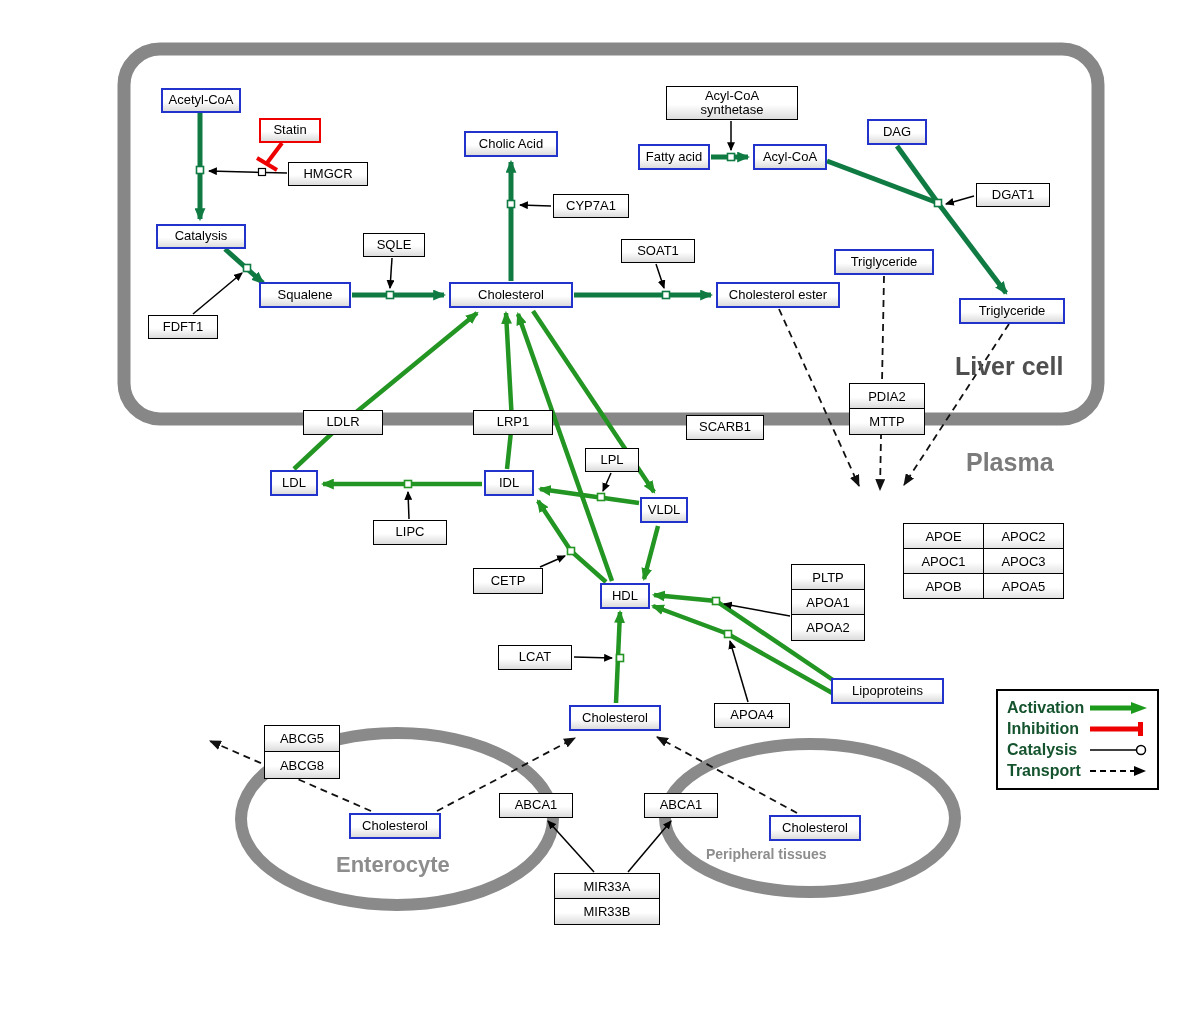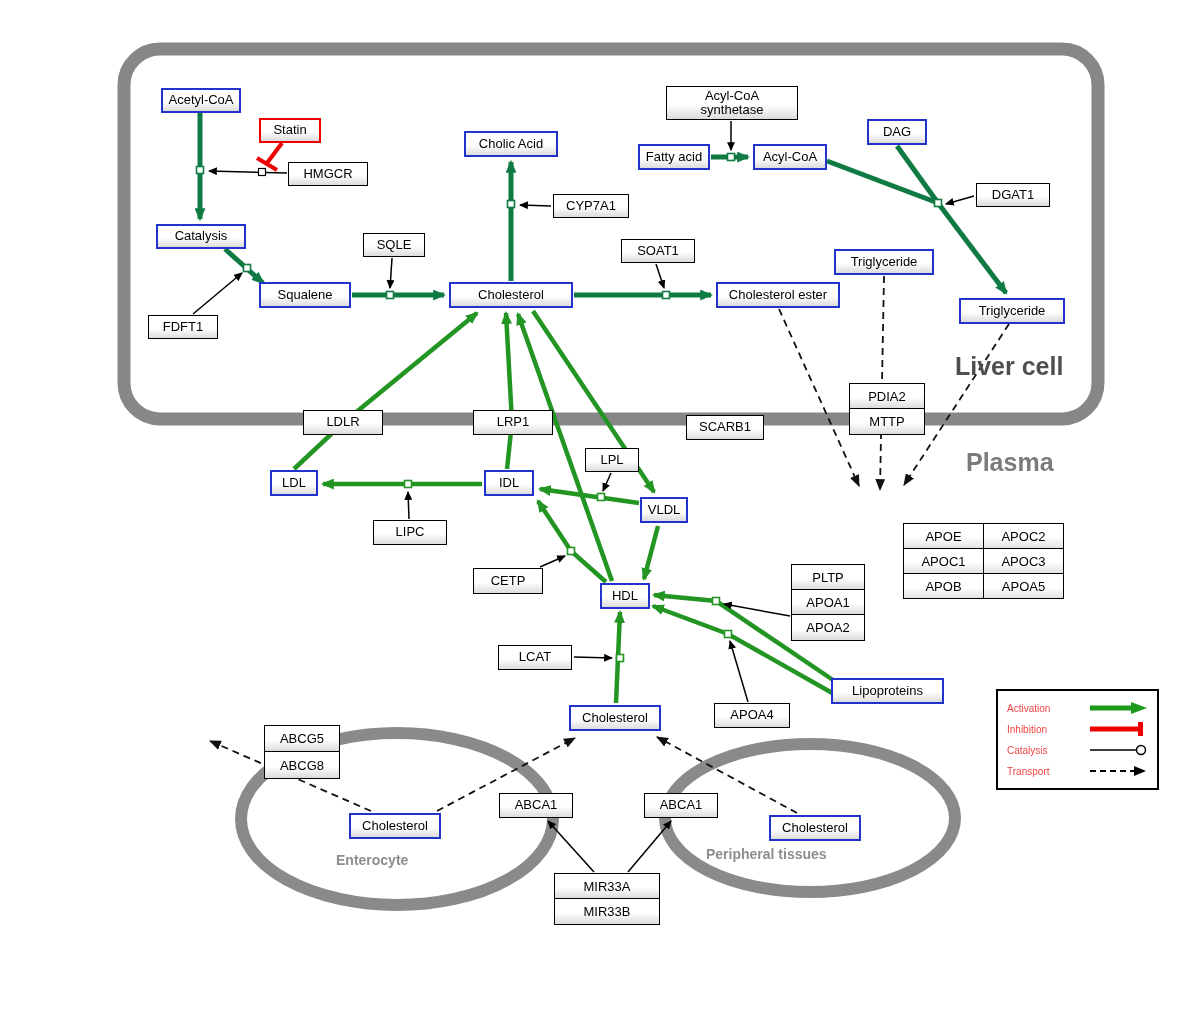--- a/index.html
+++ b/index.html
@@ -28,28 +28,28 @@
 
   .apo { position:absolute; z-index:2; display:grid; grid-template-columns:80px 80px;
          border-top:1px solid #000; border-left:1px solid #000; }
   .apo .cell { width:80px; height:25px; display:flex; align-items:center; justify-content:center;
          font-size:13px; border-right:1px solid #000; border-bottom:1px solid #000;
          background:linear-gradient(#ffffff 55%, #e3e3e3 100%); }
 
   .region-label { position:absolute; z-index:1; font-weight:bold; white-space:nowrap; }
   #liver-label      { left:955px; top:352px; font-size:25px; color:#4f4f4f; }
   #plasma-label     { left:966px; top:448px; font-size:25px; color:#7b7b7b; }
-  #enterocyte-label { left:336px; top:852px; font-size:14px; color:#8d8d8d; }
+  #enterocyte-label { left:336px; top:852px; font-size:22px; color:#8d8d8d; }
   #peripheral-label { left:706px; top:846px; font-size:14px; color:#8d8d8d; }
 
   .legend { position:absolute; left:996px; top:689px; width:163px; height:101px; z-index:2;
             border:2px solid #000; background:#fff; padding:7px 9px;
             display:flex; flex-direction:column; justify-content:space-between; }
   .legend .lrow { display:flex; align-items:center; justify-content:space-between; height:20px; }
-  .legend .llabel { font-size:10px; color:#ef4444; }
+  .legend .llabel { font-size:16px; color:#14532d;font-weight:bold; }
 </style>
 </head>
 <body>
 
 <div id="canvas">
 
   <svg id="edges" width="1200" height="1013" viewBox="0 0 1200 1013">
     <defs>
       <marker id="ag1" viewBox="0 0 12 10" refX="10" refY="5" markerWidth="13" markerHeight="11" orient="auto" markerUnits="userSpaceOnUse">
         <path d="M0,0 L12,5 L0,10 z" fill="#0f7b43"></path>

